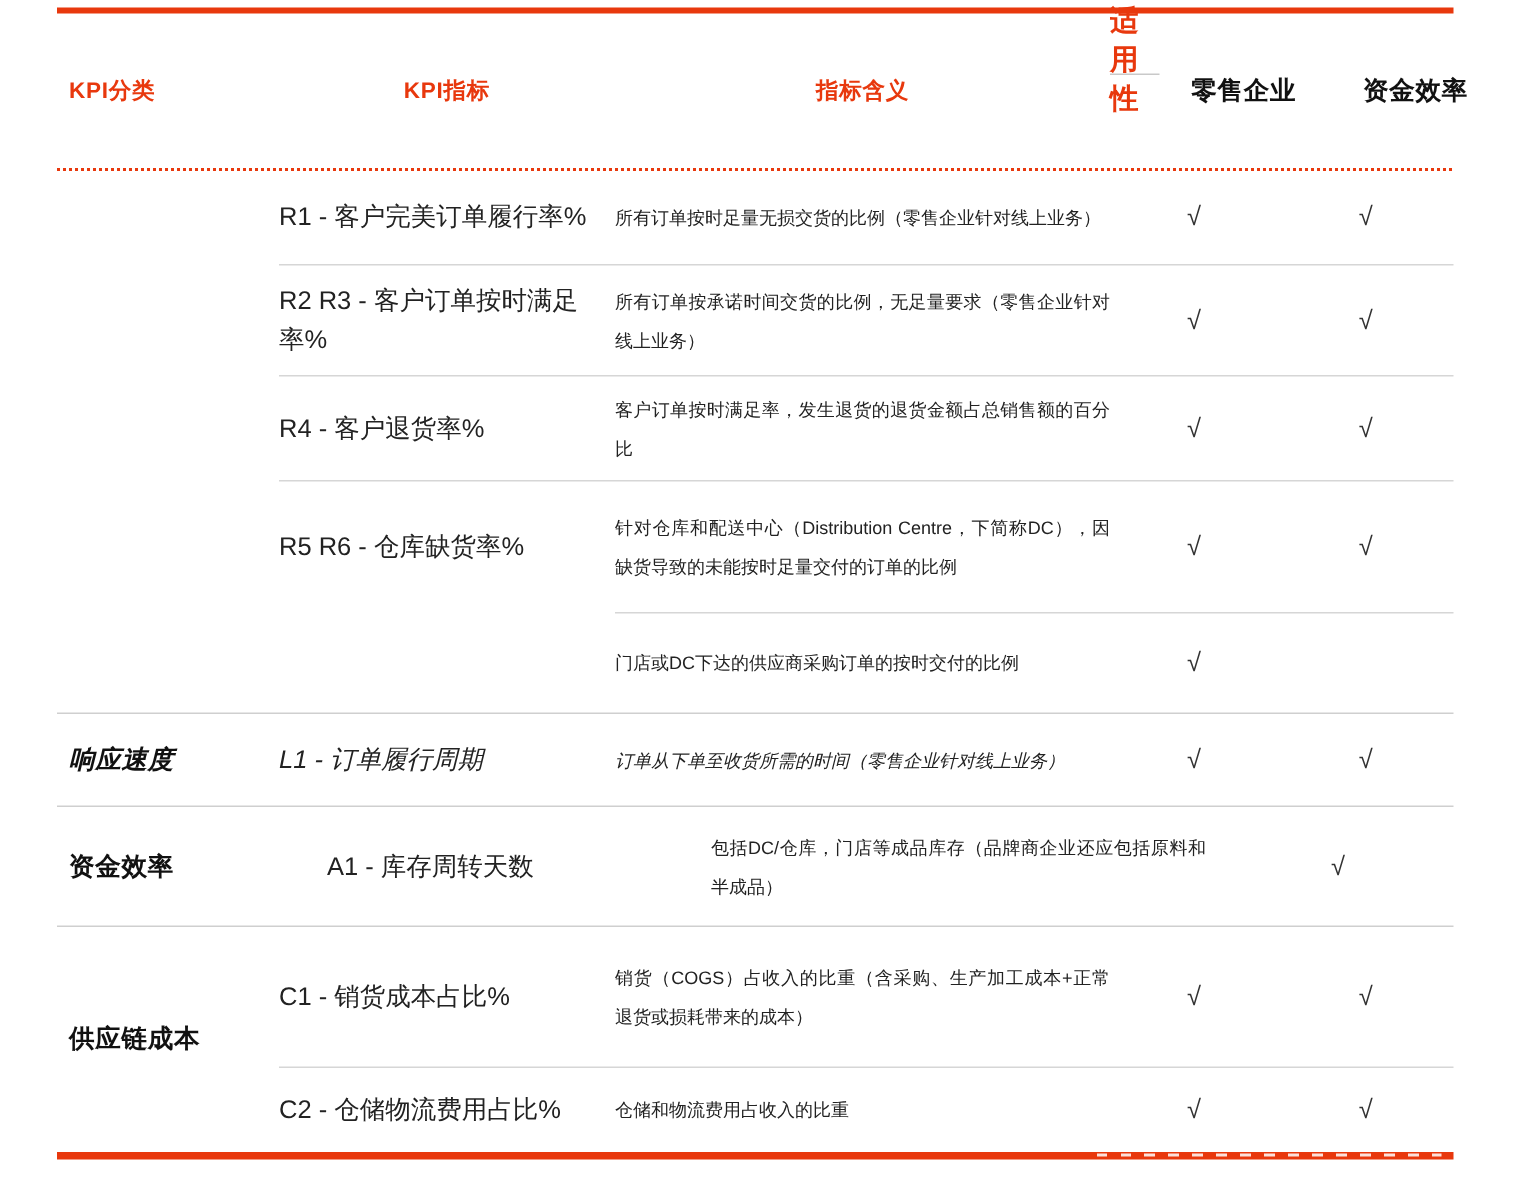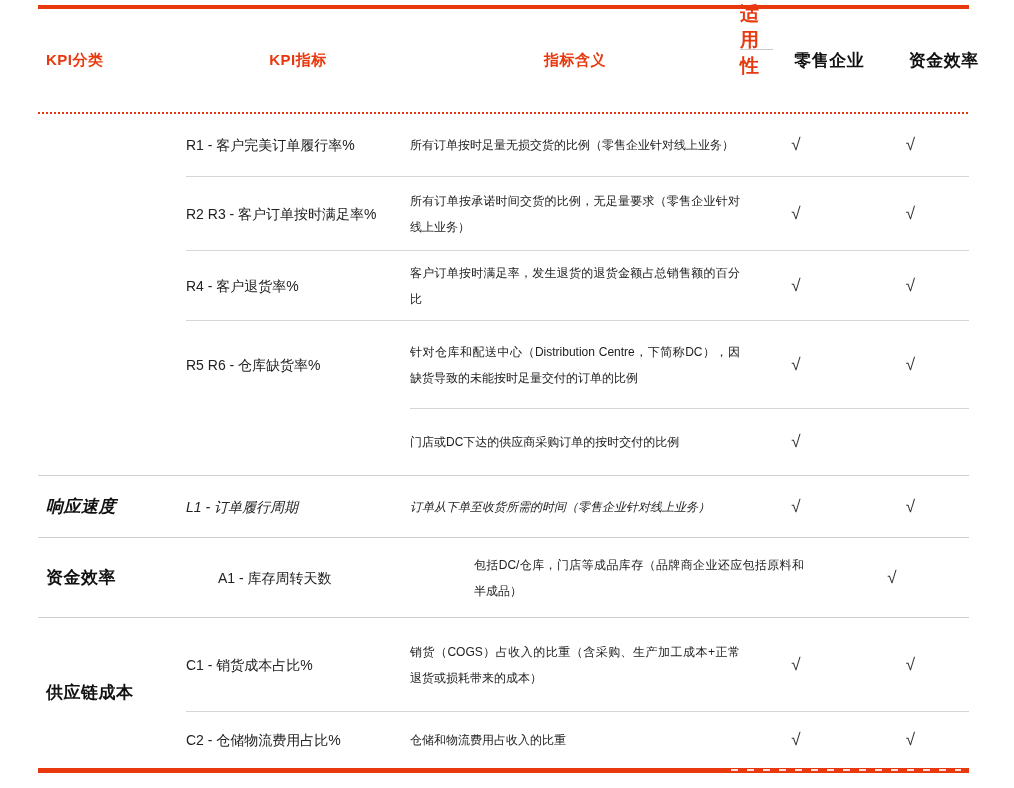--- a/index.html
+++ b/index.html
@@ -61,21 +61,21 @@
   .cat{
     grid-column:1;grid-row:1/-1;
     display:flex;align-items:center;
     padding-left:8px;
     font-weight:bold;font-size:17px;color:#111;
     white-space:pre-line;line-height:25px;letter-spacing:.5px;
   }
   .ind{
     grid-column:2;display:flex;align-items:center;
     padding:6px 16px 6px 0;
-    font-size:14px;line-height:26px;color:#222;
+    font-size:17px;line-height:26px;color:#222;
   }
   .mean{
     grid-column:3;display:flex;align-items:center;
     padding:6px 0 6px 0;
     font-size:12px;line-height:26px;color:#222;
   }
   .mean > span{display:block;width:100%;text-align:justify;}
   .chk{
     display:flex;align-items:center;justify-content:center;
     font-size:17px;color:#333;

